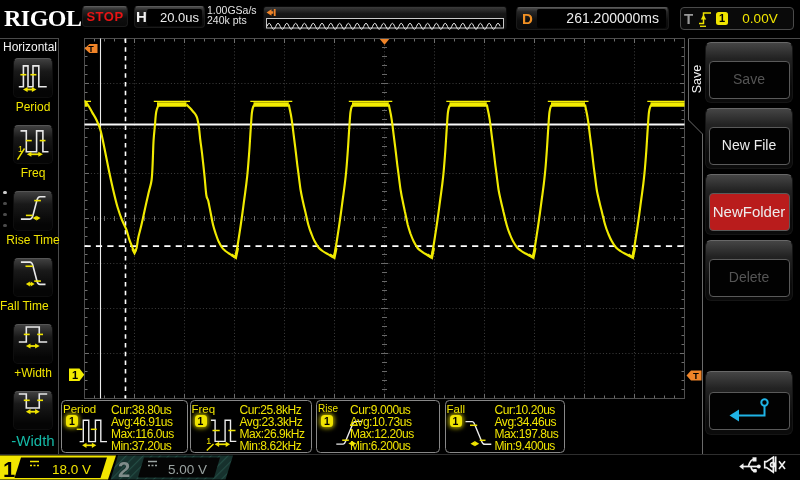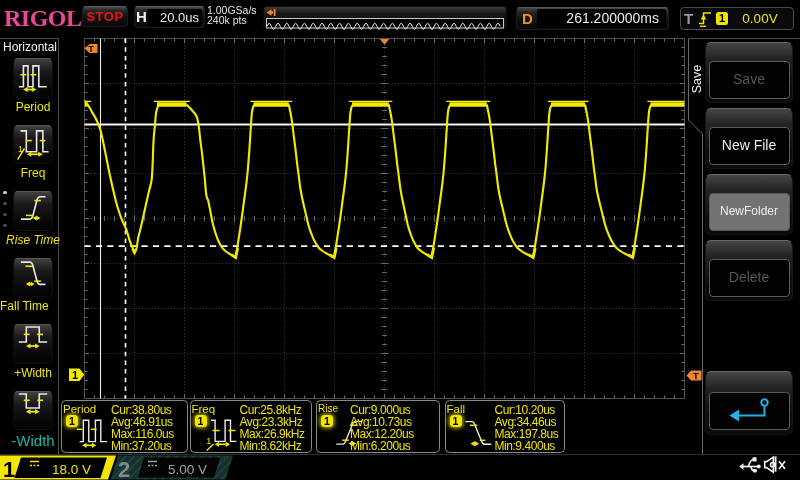--- a/index.html
+++ b/index.html
@@ -6,21 +6,21 @@
   body{width:800px;height:480px;position:relative;overflow:hidden;
        font-family:"Liberation Sans",sans-serif;}
   .abs{position:absolute;}
   .grad-btn{background:linear-gradient(#4a4a4a 0%,#262626 18%,#0e0e0e 60%,#0a0a0a 100%);
             border:1px solid #1a1a1a;border-top-color:#5a5a5a;border-radius:4px;box-sizing:border-box;}
 </style>
 </head>
 <body>
 
 <div class="abs" style="left:0;top:0;width:800px;height:32px;background:#000;"></div>
-<div class="abs" style="left:4px;top:6px;width:80px;height:26px;color:#ec4899;
+<div class="abs" style="left:4px;top:6px;width:80px;height:26px;color:#ffffff;
      font-family:'Liberation Serif',serif;font-weight:bold;font-size:24px;line-height:24px;letter-spacing:-0.5px;">RIGOL</div>
 
 <div class="abs grad-btn" style="left:82px;top:6px;width:46px;height:21px;"></div>
 <div class="abs" style="left:82px;top:6px;width:46px;height:21px;line-height:21px;text-align:center;
      color:#e81414;font-weight:bold;font-size:13px;letter-spacing:0.5px;">STOP</div>
 
 <div class="abs grad-btn" style="left:134px;top:6px;width:71px;height:22px;"></div>
 <div class="abs" style="left:136px;top:6px;width:14px;height:22px;line-height:22px;color:#f0f0f0;font-weight:bold;font-size:15px;">H</div>
 <div class="abs" style="left:147px;top:8.5px;width:55px;height:17px;background:#000;border-radius:2px;"></div>
 <div class="abs" style="left:147px;top:8.5px;width:52px;height:17px;line-height:17px;text-align:right;color:#ececec;font-size:13px;">20.0us</div>
@@ -78,21 +78,21 @@
 <div class="abs" style="left:0px;top:166.0px;width:66px;text-align:center;color:#f0e400;font-size:12px;">Freq</div>
 <div class="abs" style="left:13px;top:191px;width:40px;height:39.5px;border-radius:5px;background:linear-gradient(#404040,#191919 32%,#050505 85%);border:1px solid #0e0e0e;border-top-color:#565656;box-sizing:border-box;"></div>
 <svg class="abs" style="left:17px;top:193px;" width="32" height="34" viewBox="0 0 32 34">
     <path d="M3.9,26.1 L13,26.1 C14.8,26.1 15.2,24.8 15.8,23 L20,7 C20.5,5.2 21,3.8 22.9,3.8 L28.5,3.8" fill="none" stroke="#e8e8e8" stroke-width="1.6"></path>
     <line x1="8.9" y1="22.4" x2="15.6" y2="22.4" fill="none" stroke="#f0e400" stroke-width="1.6"></line>
     <line x1="17.25" y1="7.6" x2="23.9" y2="7.6" fill="none" stroke="#f0e400" stroke-width="1.6"></line>
     <line x1="18.6" y1="25.1" x2="20.5" y2="25.1" stroke="#f0e400" stroke-width="1.8"></line>
     <path d="M15.6,25.1 l4,-2.4 l0,4.8 Z" fill="#f0e400"></path>
     <path d="M23.5,25.1 l-4,-2.4 l0,4.8 Z" fill="#f0e400"></path>
   </svg>
-<div class="abs" style="left:0px;top:232.5px;width:66px;text-align:center;color:#f0e400;font-size:12px;font-style:italic;">Rise Time</div>
+<div class="abs" style="left:0px;top:232.5px;width:66px;text-align:center;color:#f0e400;font-size:12px;">Rise Time</div>
 <div class="abs" style="left:13px;top:257.5px;width:40px;height:39.5px;border-radius:5px;background:linear-gradient(#404040,#191919 32%,#050505 85%);border:1px solid #0e0e0e;border-top-color:#565656;box-sizing:border-box;"></div>
 <svg class="abs" style="left:17px;top:259.5px;" width="32" height="34" viewBox="0 0 32 34">
     <path d="M3.9,2.1 L13,2.1 C14.8,2.1 15.2,3.4 15.8,5.2 L20,21.2 C20.5,23 21,24.4 22.9,24.4 L28.5,24.4" fill="none" stroke="#e8e8e8" stroke-width="1.6"></path>
     <line x1="8.5" y1="6.25" x2="15.9" y2="6.25" fill="none" stroke="#f0e400" stroke-width="1.6"></line>
     <line x1="17.25" y1="21.1" x2="23.9" y2="21.1" fill="none" stroke="#f0e400" stroke-width="1.6"></line>
     <line x1="11.9" y1="24" x2="14.600000000000001" y2="24" stroke="#f0e400" stroke-width="1.8"></line>
     <path d="M8.9,24 l4,-2.4 l0,4.8 Z" fill="#f0e400"></path>
     <path d="M17.6,24 l-4,-2.4 l0,4.8 Z" fill="#f0e400"></path>
   </svg>
 <div class="abs" style="left:0px;top:299.0px;width:66px;color:#f0e400;font-size:12px;">Fall Time</div>
@@ -479,21 +479,21 @@
     <path d="M2.5,6.5 L2.5,88 L16.5,102 L16.5,423" fill="none" stroke="#6a6a6a" stroke-width="1"></path>
   </svg>
 <div class="abs" style="left:676px;top:63px;width:42px;height:32px;">
     <div style="transform:rotate(-90deg);transform-origin:21px 16px;width:42px;height:32px;line-height:32px;color:#f2f2f2;font-size:12.5px;text-align:center;">Save</div>
   </div>
 <div class="abs" style="left:705px;top:41.5px;width:88px;height:61px;border-radius:6px;background:linear-gradient(#454545,#232323 26%,#0b0b0b 75%);border:1px solid #151515;border-top-color:#686868;box-sizing:border-box;"></div>
 <div class="abs" style="left:708.5px;top:61.0px;width:81px;height:37.5px;background:#020202;border:1px solid #5a5a5a;border-radius:4px;box-sizing:border-box;line-height:35px;text-align:center;color:#555;font-size:14px;">Save</div>
 <div class="abs" style="left:705px;top:107.5px;width:88px;height:61px;border-radius:6px;background:linear-gradient(#454545,#232323 26%,#0b0b0b 75%);border:1px solid #151515;border-top-color:#686868;box-sizing:border-box;"></div>
 <div class="abs" style="left:708.5px;top:127.0px;width:81px;height:37.5px;background:#020202;border:1px solid #5a5a5a;border-radius:4px;box-sizing:border-box;line-height:35px;text-align:center;color:#ededed;font-size:14px;">New File</div>
 <div class="abs" style="left:705px;top:173.5px;width:88px;height:61px;border-radius:6px;background:linear-gradient(#454545,#232323 26%,#0b0b0b 75%);border:1px solid #151515;border-top-color:#686868;box-sizing:border-box;"></div>
-<div class="abs" style="left:708.5px;top:193.0px;width:81px;height:37.5px;background:#737373;border:1px solid #5a5a5a;border-radius:4px;box-sizing:border-box;line-height:35px;text-align:center;color:#ededed;font-size:12px;">NewFolder</div>
+<div class="abs" style="left:708.5px;top:193.0px;width:81px;height:37.5px;background:#b91c1c;border:1px solid #5a5a5a;border-radius:4px;box-sizing:border-box;line-height:35px;text-align:center;color:#ededed;font-size:15px;">NewFolder</div>
 <div class="abs" style="left:705px;top:239.5px;width:88px;height:61px;border-radius:6px;background:linear-gradient(#454545,#232323 26%,#0b0b0b 75%);border:1px solid #151515;border-top-color:#686868;box-sizing:border-box;"></div>
 <div class="abs" style="left:708.5px;top:259.0px;width:81px;height:37.5px;background:#020202;border:1px solid #5a5a5a;border-radius:4px;box-sizing:border-box;line-height:35px;text-align:center;color:#555;font-size:14px;">Delete</div>
 <div class="abs" style="left:705px;top:371px;width:88px;height:64px;border-radius:6px;background:linear-gradient(#454545,#232323 26%,#0b0b0b 75%);border:1px solid #151515;border-top-color:#686868;box-sizing:border-box;"></div>
 <div class="abs" style="left:708.5px;top:392px;width:81px;height:38px;background:#020202;border:1px solid #5a5a5a;border-radius:4px;box-sizing:border-box;"></div>
 <svg class="abs" style="left:708.5px;top:392px;" width="81" height="38" viewBox="0 0 81 38">
     <circle cx="55.5" cy="10.5" r="3.2" fill="none" stroke="#1fb3e6" stroke-width="2"></circle>
     <path d="M55.5,13.7 L55.5,23.5 L29,23.5" fill="none" stroke="#1fb3e6" stroke-width="2"></path>
     <path d="M30,23.5 l0,-6 l-9.5,6 l9.5,6 Z" fill="#1fb3e6"></path>
   </svg>
 

